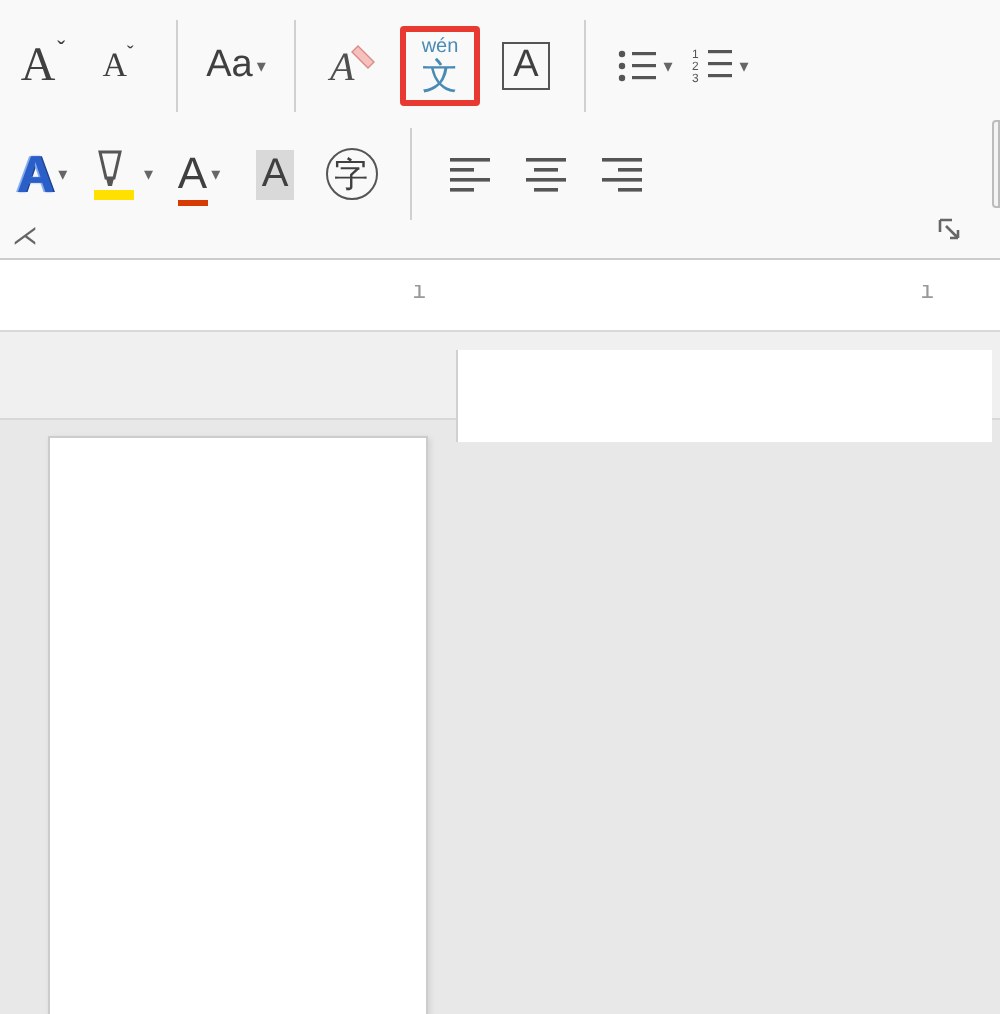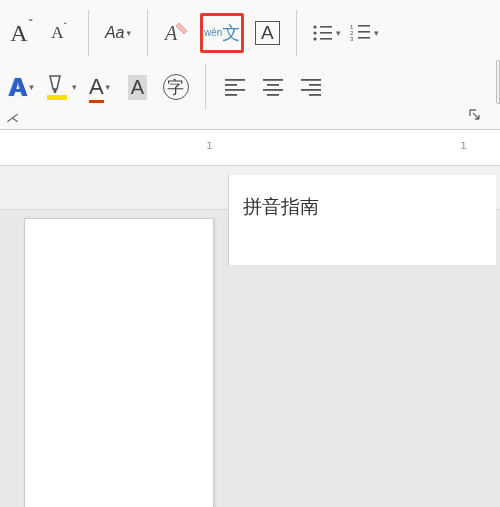--- a/index.html
+++ b/index.html
@@ -129,34 +129,34 @@
     </div>
 
     <div class="btn">
       <span style="font-size:17px; font-family:'Times New Roman',serif;">A</span>
       <span style="font-size:10px; position:relative; top:-6px;">ˇ</span>
     </div>
 
     <div class="sep"></div>
 
     <div class="btn">
-      <span style="font-size:16px;font-style:italic;">Aa</span>
+      <span style="font-size:19px;">Aa</span>
       <span class="dd">▾</span>
     </div>
 
     <div class="sep"></div>
 
     <div class="btn">
       <svg width="28" height="26">
         <text x="2" y="20" font-size="20" font-style="italic" font-family="Times New Roman" fill="#505050">A</text>
         <path d="M16 3 L24 11 L21 14 L13 6 Z" fill="#f6c1bd" stroke="#d98b85" stroke-width="0.7"></path>
       </svg>
     </div>
 
-    <div class="btn highlight-red" style="flex-direction:row; min-width:40px; height:40px; line-height:1;">
+    <div class="btn highlight-red" style="flex-direction:column; min-width:40px; height:40px; line-height:1;">
       <span style="font-size:10px; color:#4a8bb5;">wén</span>
       <span style="font-size:18px; color:#4a8bb5;">文</span>
     </div>
 
     <div class="btn">
       <span style="font-size:19px; border:1.5px solid #555; padding:0 5px;">A</span>
     </div>
 
     <div class="sep"></div>
 
@@ -263,15 +263,14 @@
 <div class="ruler-area">
   <span class="tick" style="left:206px;">ı</span>
   <span class="tick" style="left:460px;">ı</span>
 </div>
 
 <div class="gray-panel"></div>
 <div class="doc-bg"></div>
 <div class="page"></div>
 
 <div class="tooltip">
-  <div class="title">拼音指南</div>
   <div style="height:18px;"></div>
 </div>
 
 </body></html>

